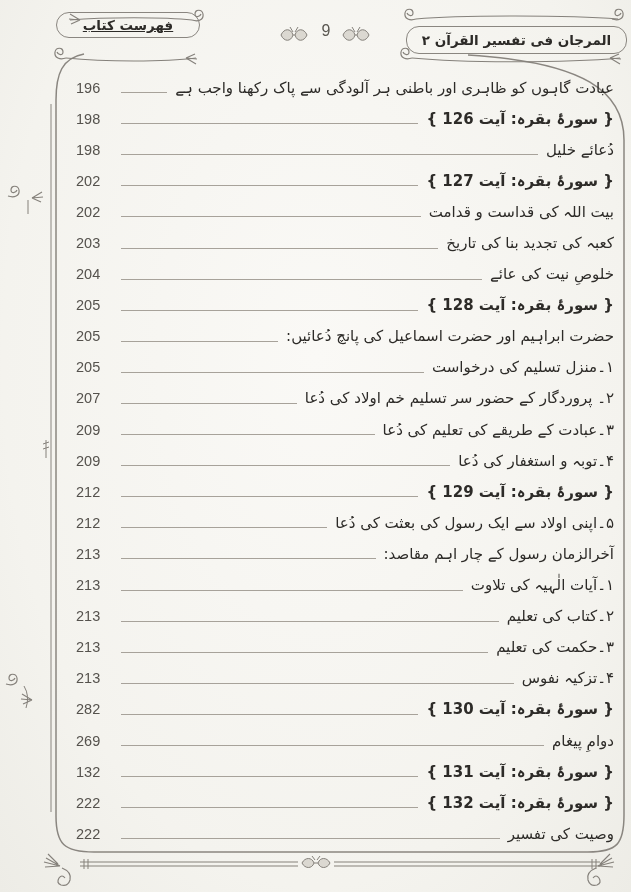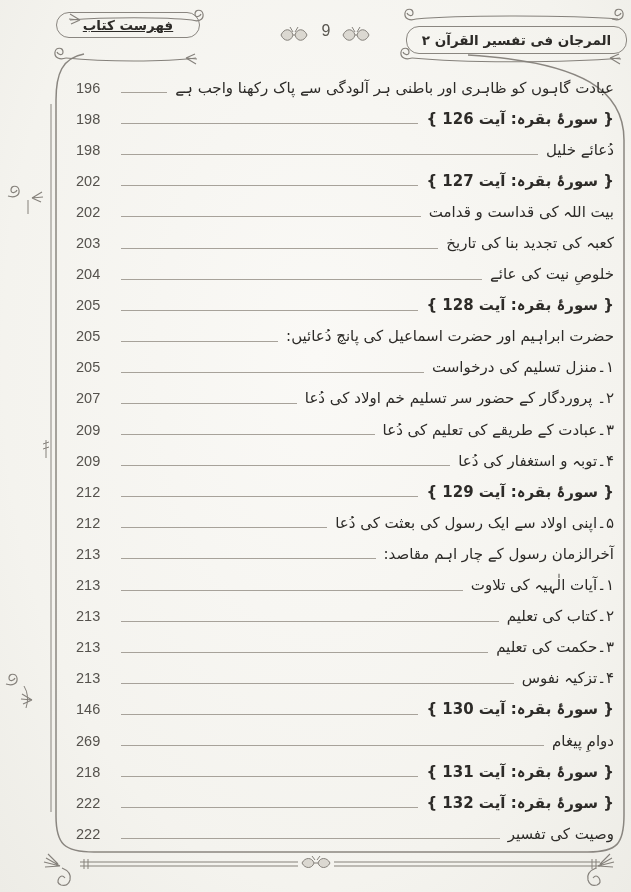--- a/index.html
+++ b/index.html
@@ -225,31 +225,31 @@
         <span class="pg">213</span>
       </div>
       <div class="row">
         <span class="t">۴۔تزکیہ نفوس</span>
         <span class="lead"></span>
         <span class="pg">213</span>
       </div>
       <div class="row surah">
         <span class="t">{ سورۂ بقرہ: آیت 130 }</span>
         <span class="lead"></span>
-        <span class="pg">146</span>
+        <span class="pg">282</span>
       </div>
       <div class="row">
         <span class="t">دوامِ پیغام</span>
         <span class="lead"></span>
         <span class="pg">269</span>
       </div>
       <div class="row surah">
         <span class="t">{ سورۂ بقرہ: آیت 131 }</span>
         <span class="lead"></span>
-        <span class="pg">218</span>
+        <span class="pg">132</span>
       </div>
       <div class="row surah">
         <span class="t">{ سورۂ بقرہ: آیت 132 }</span>
         <span class="lead"></span>
         <span class="pg">222</span>
       </div>
       <div class="row">
         <span class="t">وصیت کی تفسیر</span>
         <span class="lead"></span>
         <span class="pg">222</span>

